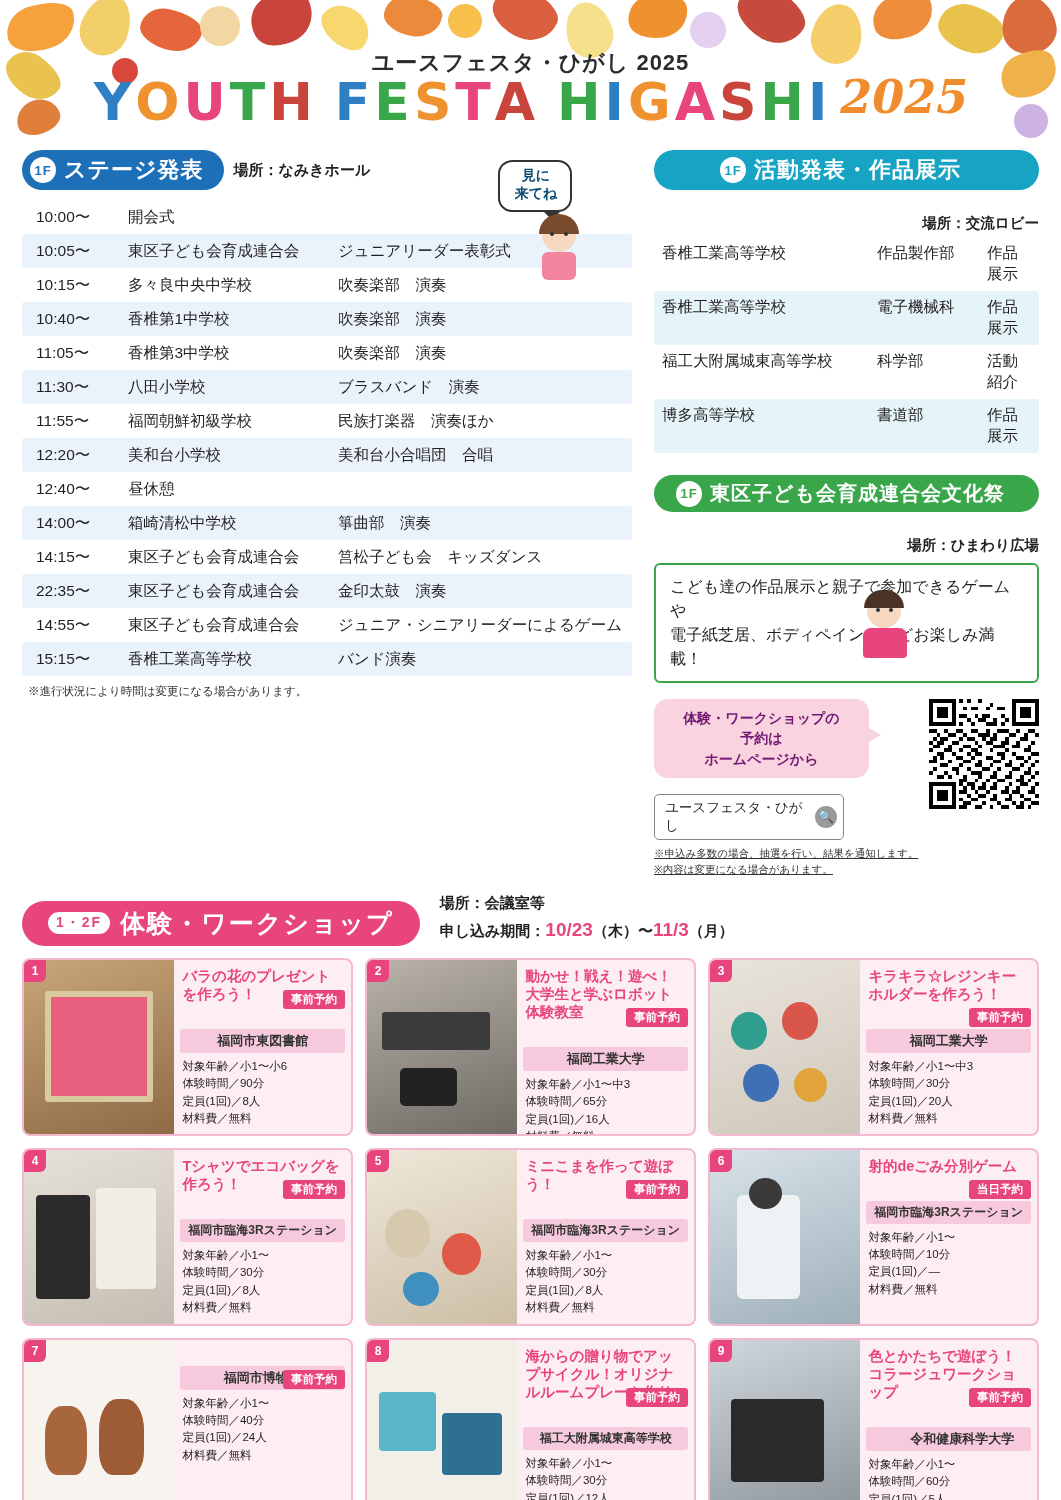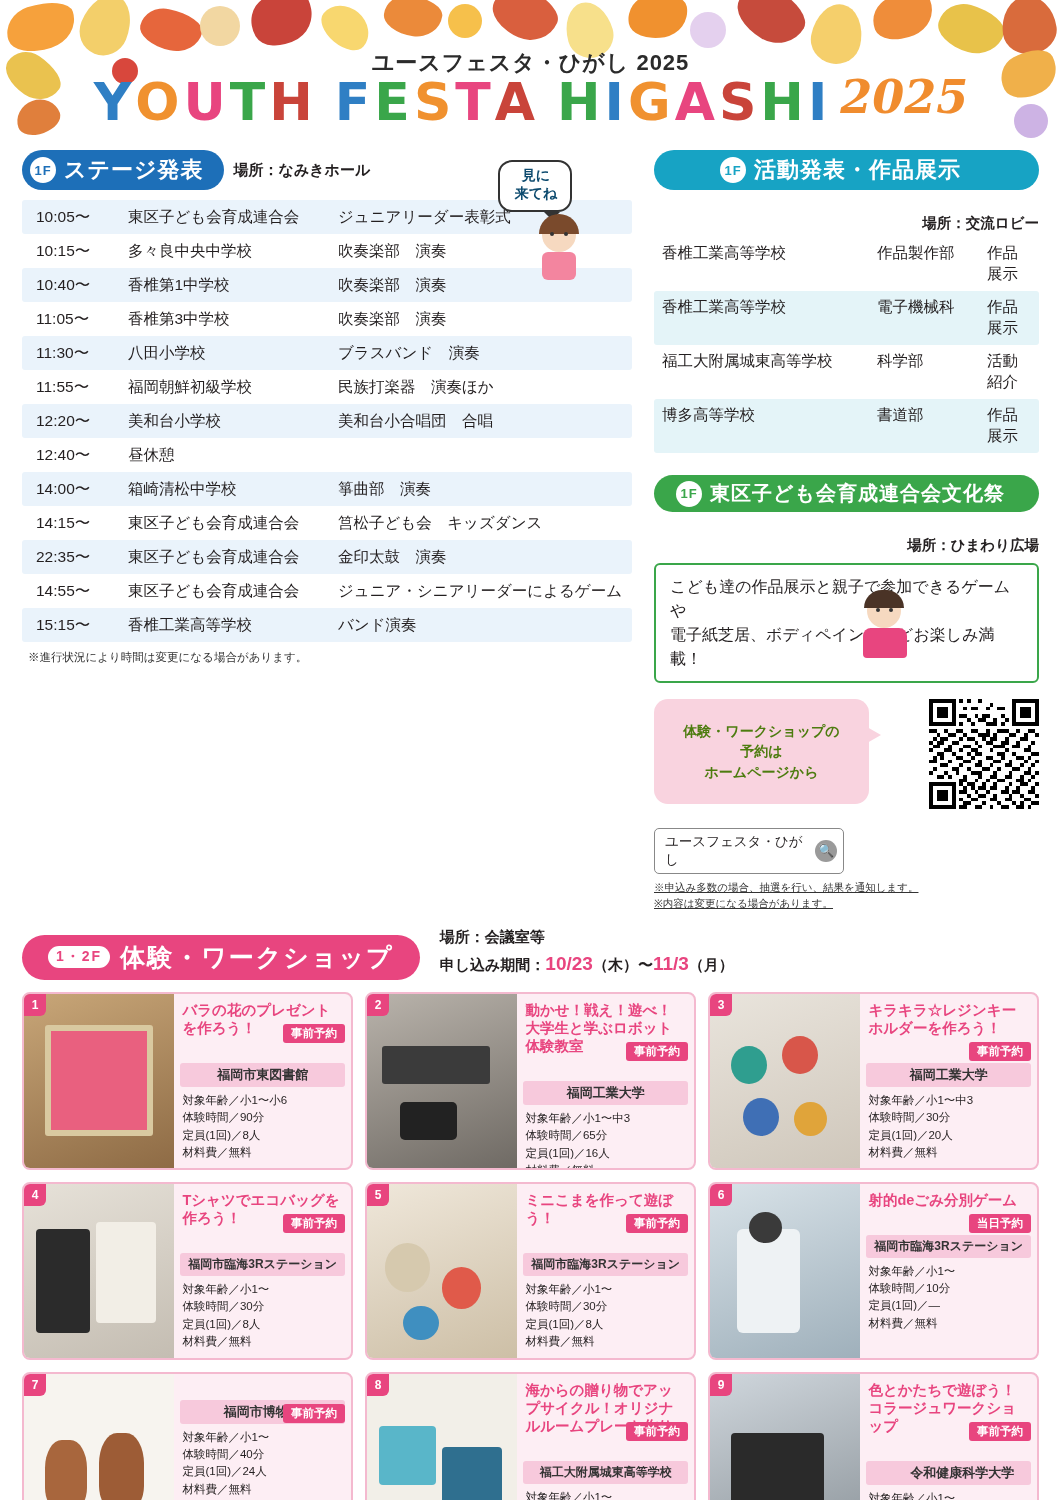--- a/index.html
+++ b/index.html
@@ -100,32 +100,32 @@
     margin-top:8px;
   }
 
   
   .reserve {
     display:flex; align-items:flex-start; margin-top:16px;
   }
   .bubble {
     position:relative;
     background:#f9d3df; border-radius:14px;
-    padding:22px 14px; text-align:center;
-    color:#4d7c0f; font-weight:bold; font-size:14px; line-height:1.45;
+    padding:9px 14px; text-align:center;
+    color:#701a75; font-weight:bold; font-size:14px; line-height:1.45;
   }
   .bubble:after {
     content:""; position:absolute; right:-12px; top:28px;
     border-width:8px 0 8px 14px; border-style:solid;
     border-color:transparent transparent transparent #f9d3df;
   }
   .search-pill {
     display:flex; align-items:center; justify-content:space-between;
     border:1.5px solid #888; border-radius:5px; background:#fff;
-    padding:4px 6px 4px 10px; font-size:13.5px; width:190px; margin-top:24px;
+    padding:4px 6px 4px 10px; font-size:13.5px; width:190px; margin-top:16px;
   }
   .mag {
     width:22px;height:22px;border-radius:50%;
     background:#9a9a9a; color:#fff;
     display:flex;align-items:center;justify-content:center;font-size:13px;
   }
   .qr { width:110px; height:110px; }
   .fineprint { font-size:10.5px; line-height:1.5; margin-top:6px; color:#333; }
 
   
@@ -241,20 +241,25 @@
   <div style="width:610px;">
     <div class="sec-head">
       <div class="pill blue">
         <span class="fl">1F</span>
         <span>ステージ発表</span>
       </div>
       <div class="venue">場所：なみきホール</div>
     </div>
 
     <div class="stage-list">
+      <div class="stage-row">
+          <div class="stage-time">10:00〜</div>
+          <div class="stage-name">開会式</div>
+          <div class="stage-detail"></div>
+        </div>
       <div class="stage-row alt">
           <div class="stage-time">10:05〜</div>
           <div class="stage-name">東区子ども会育成連合会</div>
           <div class="stage-detail">ジュニアリーダー表彰式</div>
         </div>
       <div class="stage-row">
           <div class="stage-time">10:15〜</div>
           <div class="stage-name">多々良中央中学校</div>
           <div class="stage-detail">吹奏楽部　演奏</div>
         </div>

